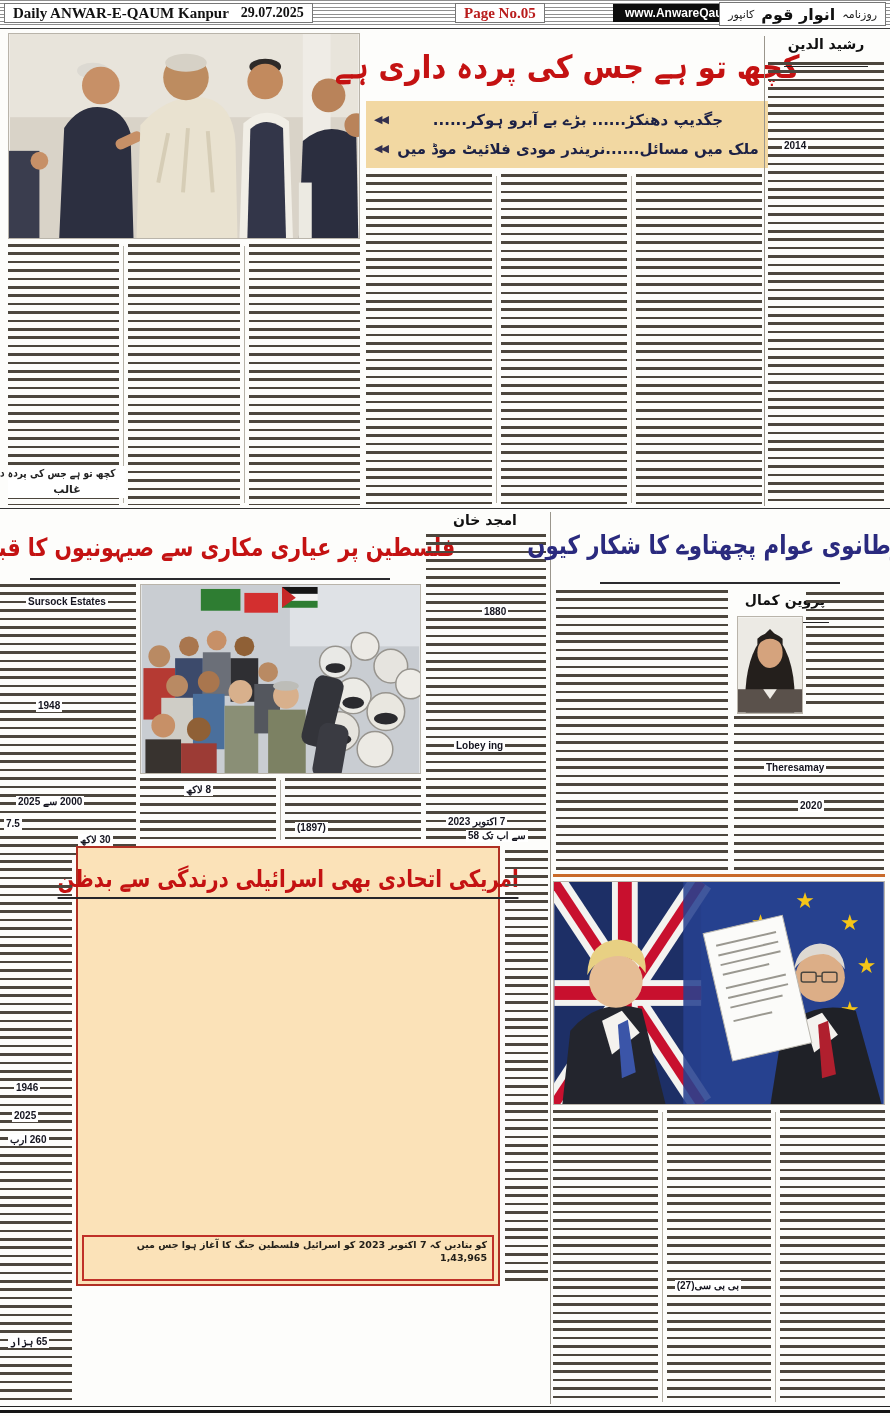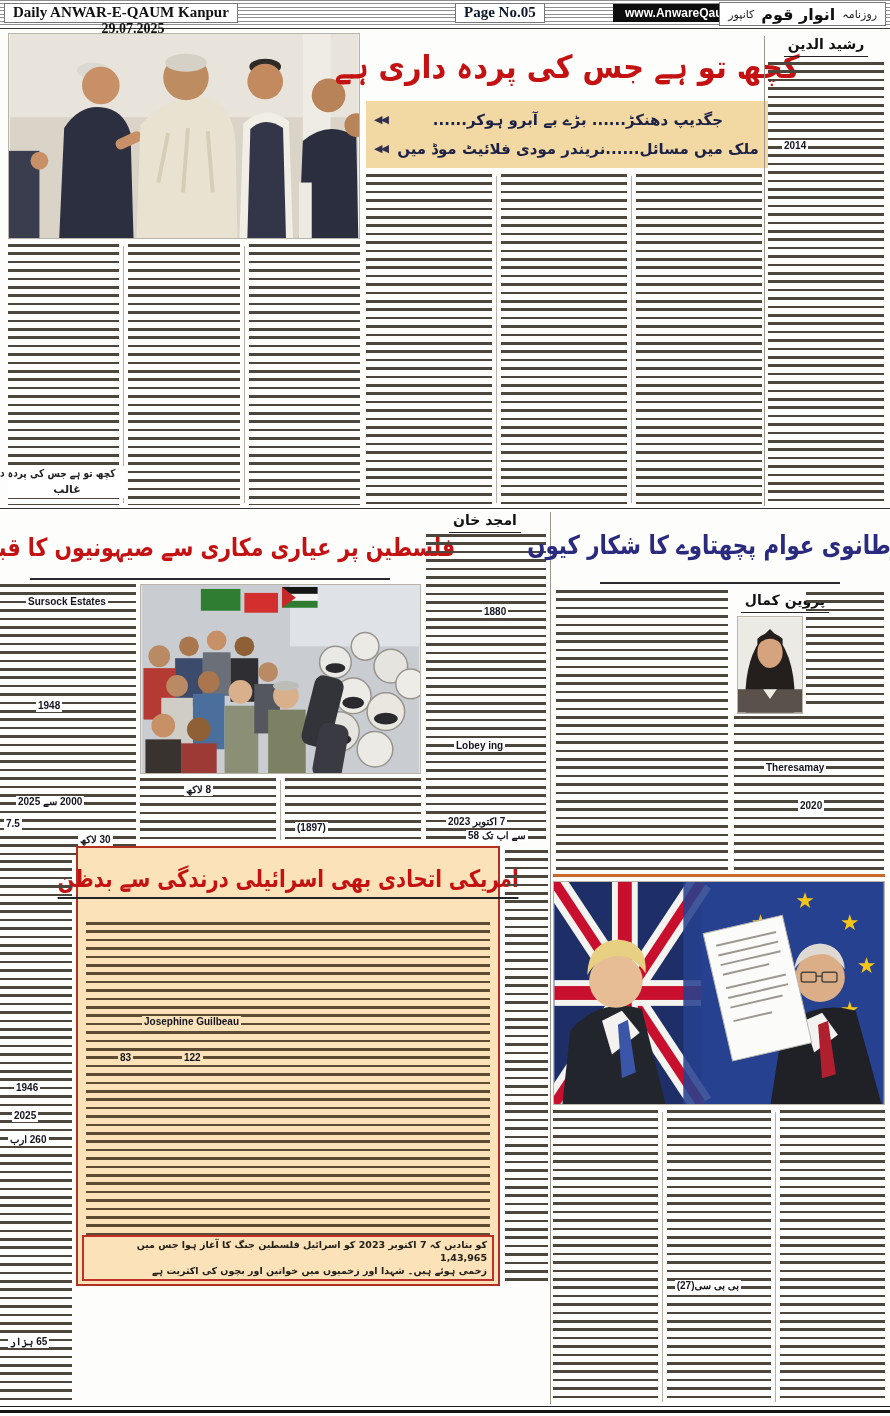--- a/index.html
+++ b/index.html
@@ -14,37 +14,37 @@
   .cols .c + .c{margin-left:9px;}
   .cols .c + .c::before{content:"";position:absolute;left:-5px;top:2px;bottom:2px;width:1px;background:#b6b2a8;}
   .fr{position:absolute;font:bold 10px "Liberation Sans",sans-serif;color:#14141f;background:#fff;
       padding:0 2px;line-height:12px;white-space:nowrap;}
   .fr.tan{background:#fbe2b8;}
   
   .hdr{position:absolute;left:0;top:0;width:890px;height:28px;
        background:repeating-linear-gradient(to bottom,#8f8f8f 0 1px,#ffffff 1px 3.5px);
        border-bottom:1px solid #3a3a3a;}
   .patch{position:absolute;top:3px;height:20px;background:#fff;border:1px solid #777;
-         display:flex;align-items:center;padding:0 8px;box-sizing:border-box;flex-direction:column;}
+         display:flex;align-items:center;padding:0 8px;box-sizing:border-box;}
   .hname{font:bold 15px "Liberation Serif",serif;color:#111;}
-  .hdate{font:bold 14px "Liberation Serif",serif;color:#111;margin-left:24px;}
-  .hpage{font:bold 15px "Liberation Serif",serif;color:#0f172a;}
+  .hdate{font:bold 14px "Liberation Serif",serif;color:#111;margin-left:12px;}
+  .hpage{font:bold 15px "Liberation Serif",serif;color:#b91c1c;}
   .hweb{position:absolute;top:4px;height:18px;background:#0d0d0d;color:#fff;
         font:bold 12px "Liberation Sans",sans-serif;display:flex;align-items:center;padding:0 12px;}
   .hurdu{position:absolute;top:2px;right:4px;height:22px;background:#fff;border:1px solid #777;
          display:flex;align-items:center;gap:7px;padding:0 8px;direction:rtl;}
   .hurdu .small{font:11px "DejaVu Sans",sans-serif;color:#222;}
   .hurdu .big{font:bold 16px "DejaVu Sans",sans-serif;color:#111;}
   
   .red-head{color:#c41212;font-weight:bold;text-align:center;display:flex;align-items:center;justify-content:center;}
   .blue-head{color:#2a2a7e;font-weight:bold;text-align:center;display:flex;align-items:center;justify-content:center;}
   .shrink{transform:scaleX(.82);transform-origin:center;white-space:nowrap;}
   .shrink9{transform:scaleX(.9);transform-origin:center;white-space:nowrap;}
   .byline{font:bold 14px "DejaVu Sans",sans-serif;color:#111;text-align:center;}
-  .byline span{border-bottom:1.5px solid #222;padding:0 4px 4px;}
+  .byline span{border-bottom:1.5px solid #222;padding:0 4px 14px;}
   .hrule{position:absolute;background:#2a2a2e;height:2px;}
   .vrule{position:absolute;width:1px;background:#9a968c;}
   
   .subbox{position:absolute;background:#f2d8a2;padding:4px 8px;box-sizing:border-box;}
   .subline{display:flex;align-items:center;height:29px;}
   .subline .qm{font-size:11px;color:#33304e;letter-spacing:-2px;flex:0 0 22px;}
   .subline .t{flex:1;text-align:center;font-weight:bold;font-size:15px;color:#1c2145;}
   .couplet{position:absolute;background:#fff;text-align:center;font-weight:bold;color:#222;}
   
   .boxart{position:absolute;background:#fbe2b8;border:2px solid #b03024;box-sizing:border-box;}
@@ -263,28 +263,22 @@
     <span class="fr" style="top:46px;left:30px;">Theresamay</span>
     <span class="fr" style="top:84px;left:64px;">2020</span>
   </div>
 
   <div class="orange-line" style="left:553px;top:874px;width:332px;"></div>
 
   <div class="boxart" style="left:76px;top:846px;width:424px;height:440px;">
     <div class="red-head rtl" style="margin-top:10px;height:48px;font-size:24px;">
       <span class="shrink" style="border-bottom:2px solid #26262a;padding-bottom:4px;">امریکی اتحادی بھی اسرائیلی درندگی سے بدظن</span>
     </div>
-    <div class="abs tx tanlines" style="left:8px;top:74px;width:404px;height:316px;">
-      <span class="fr tan" style="top:94px;left:56px;">Josephine  Guilbeau</span>
-      <span class="fr tan" style="top:130px;left:96px;">122</span>
-      <span class="fr tan" style="top:130px;left:32px;">83</span>
-    </div>
     <div class="innerbox rtl" style="left:4px;right:4px;bottom:3px;height:46px;">
       <div>کو بتادیں کہ 7 اکتوبر 2023 کو اسرائیل فلسطین جنگ کا آغاز ہوا جس میں 1,43,965</div>
-      <div>زخمی ہوئے ہیں۔ شہدا اور زخمیوں میں خواتین اور بچوں کی اکثریت ہے</div>
     </div>
   </div>
 
   <div class="abs tx" style="left:0;top:860px;width:72px;height:545px;">
     <span class="fr" style="top:222px;left:14px;">1946</span>
     <span class="fr" style="top:250px;left:12px;">2025</span>
     <span class="fr rtl" style="top:274px;left:8px;">260 ارب</span>
     <span class="fr rtl" style="top:476px;left:8px;">65 ہزار</span>
   </div>
 

